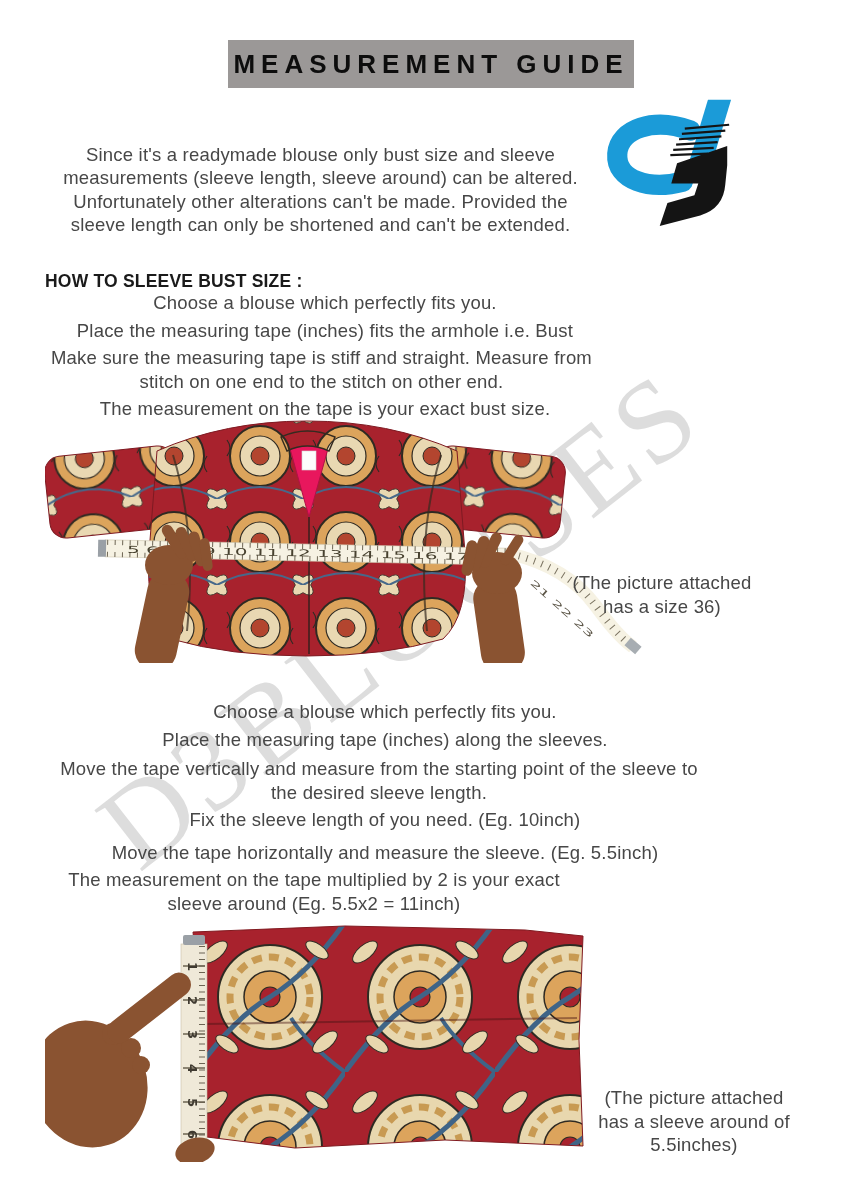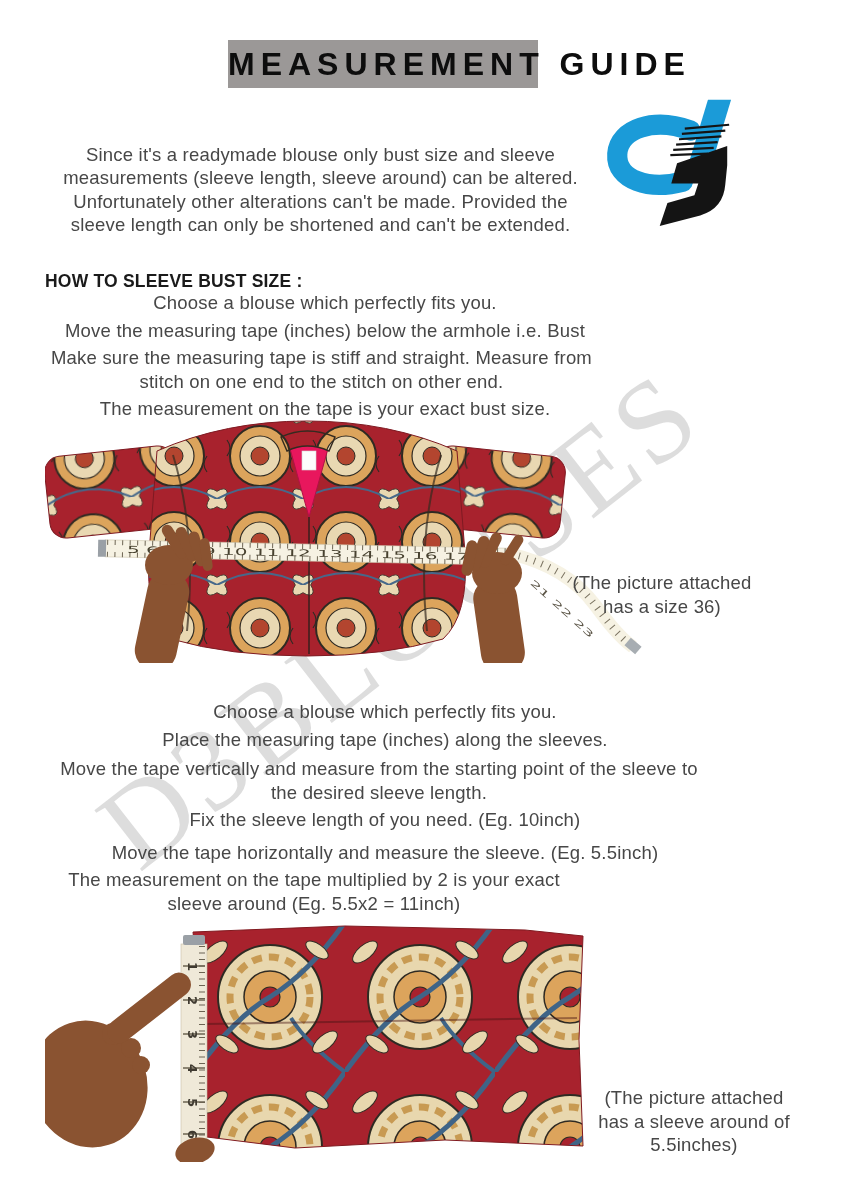--- a/index.html
+++ b/index.html
@@ -5,22 +5,22 @@
   html,body{margin:0;padding:0;background:#ffffff;}
   .page{position:relative;width:842px;height:1191px;background:#ffffff;overflow:hidden;
         font-family:"Liberation Sans",sans-serif;color:#474747;}
   .abs{position:absolute;}
   
   .watermark{left:-30px;top:552px;width:860px;text-align:center;z-index:1;
              font-family:"Liberation Serif",serif;font-size:118px;font-weight:500;
              letter-spacing:6px;color:rgba(45,45,45,0.16);transform:rotate(-38deg);
              white-space:nowrap;pointer-events:none;}
   
-  .title-box{left:228px;top:40px;width:310px;height:48px;background:#9b9897;z-index:3;
-             color:#0d0d0d;font-weight:bold;font-size:32px;letter-spacing:6px;
+  .title-box{left:228px;top:40px;width:406px;height:48px;background:#9b9897;z-index:3;
+             color:#0d0d0d;font-weight:bold;font-size:26px;letter-spacing:6px;
              text-align:center;line-height:48px;white-space:nowrap;}
   .logo{left:598px;top:90px;z-index:3;}
   
   .bodytext{font-size:18.5px;line-height:23.5px;letter-spacing:0.2px;color:#474747;z-index:3;text-align:center;}
   .intro{left:48px;top:124px;width:545px;}
   .sec-heading{font-size:17.5px;font-weight:bold;color:#1a1a1a;letter-spacing:0.2px;z-index:3;white-space:nowrap;}
   #bust-heading{left:45px;top:256px;}
   #sleeve-heading{left:52px;top:666px;}
   .steps p{margin:4px;}
   #bust-steps{left:45px;top:287px;width:560px;}
@@ -62,21 +62,21 @@
       <path d="M134,58 L82,76 L76,97 L104,97 L100,109 L72,117 L64,141 L106,130 Q130,123 132,98 L134,78 Z" fill="#141414"></path>
     </g>
   </svg>
 
   <p class="abs bodytext intro">Since it's a readymade blouse only bust size and sleeve measurements (sleeve length, sleeve around) can be altered. Unfortunately other alterations can't be made. Provided the sleeve length can only be shortened and can't be extended.</p>
 
   <h2 class="abs sec-heading" id="bust-heading">HOW TO SLEEVE BUST SIZE :</h2>
 
   <div class="abs bodytext steps" id="bust-steps">
     <p>Choose a blouse which perfectly fits you.</p>
-    <p>Move the measuring tape (inches) below the armhole i.e. Bust</p>
+    <p>Place the measuring tape (inches) fits the armhole i.e. Bust</p>
     <p style="max-width:545px">Make sure the measuring tape is stiff and straight. Measure from stitch on one end to the stitch on other end.</p>
     <p>The measurement on the tape is your exact bust size.</p>
   </div>
 
   <svg class="abs photo" id="photo-bust" width="600" height="250" viewBox="0 0 600 250">
     <defs>
       <pattern id="kal1" width="86" height="86" patternUnits="userSpaceOnUse">
         <rect width="86" height="86" fill="#a8222d"></rect>
         <circle cx="43" cy="43" r="30" fill="#dca45c" stroke="#2f2a22" stroke-width="2"></circle>
         <circle cx="43" cy="43" r="20" fill="#e9d8b2" stroke="#2f2a22" stroke-width="1.2"></circle>

